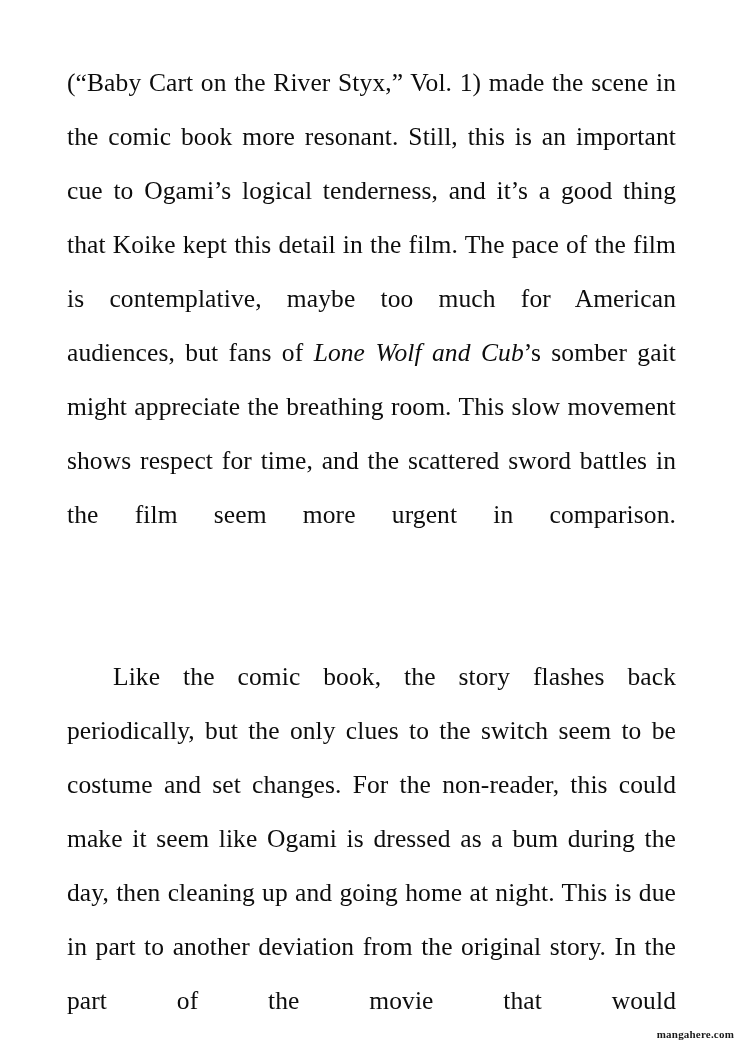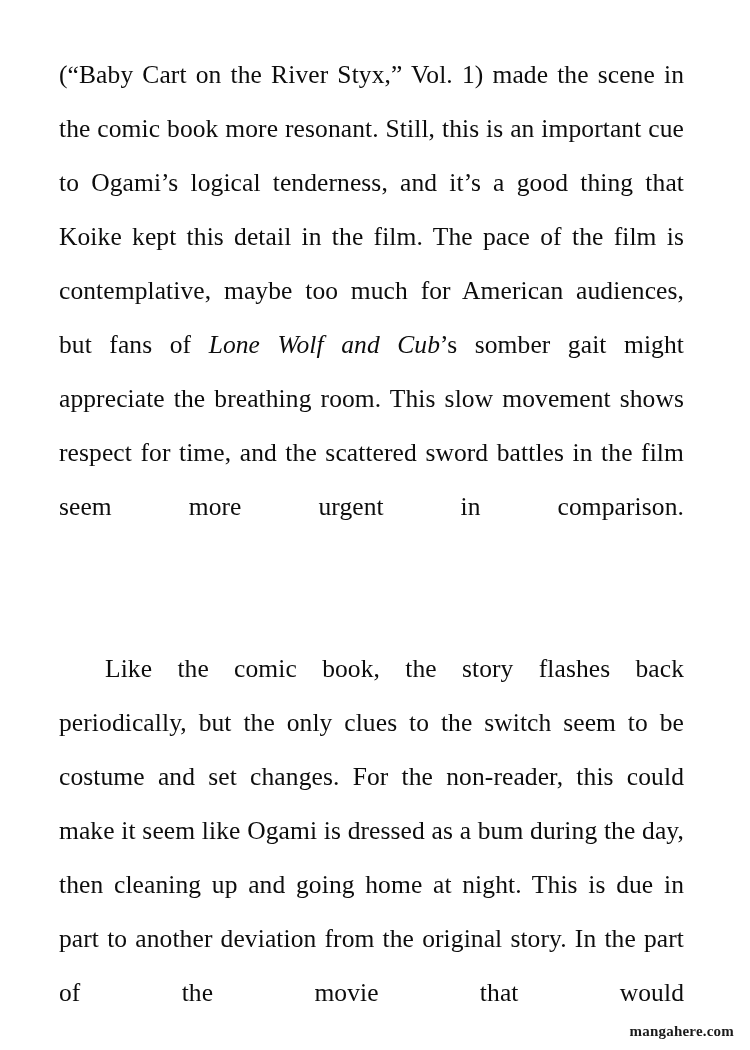--- a/index.html
+++ b/index.html
@@ -25,21 +25,21 @@
     padding: 44px 62px 0 55px;
   }
   .text-block {
     font-size: 25.5px;
     line-height: 54px;
     text-align: justify;
     text-justify: inter-word;
     letter-spacing: 0.1px;
   }
   .para {
-    margin: 4px;
+    margin: 12px;
   }
   .para + .para {
     margin-top: 54px;
   }
   .indent {
     display: inline-block;
     width: 46px;
   }
   .italic {
     font-style: italic;
@@ -48,21 +48,21 @@
   .para::after {
     content: "";
     display: inline-block;
     width: 100%;
   }
   .watermark {
     position: absolute;
     right: 16px;
     bottom: 10px;
     font-family: "Liberation Serif", serif;
-    font-size: 15px;
+    font-size: 11px;
     font-weight: bold;
     color: #1a1a1a;
     letter-spacing: 0.2px;
   }
 </style>
 </head>
 <body>
 
 <div class="page">
   <div class="text-block">

